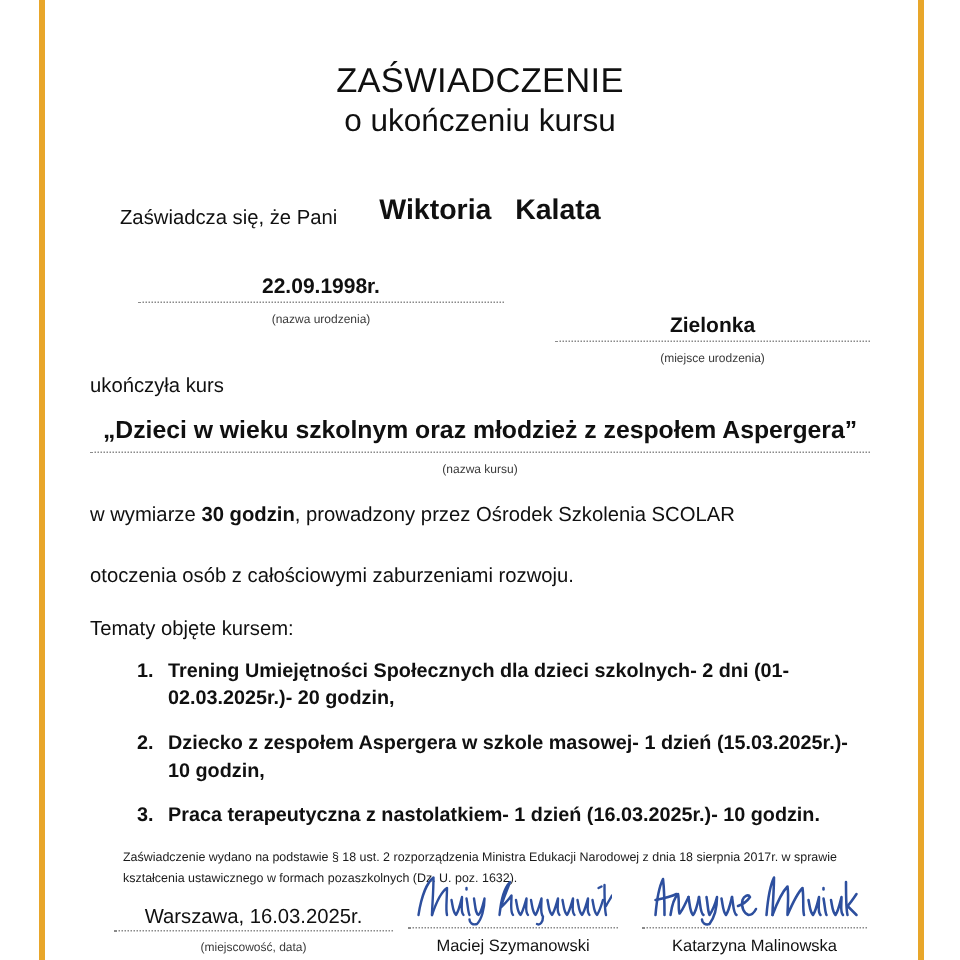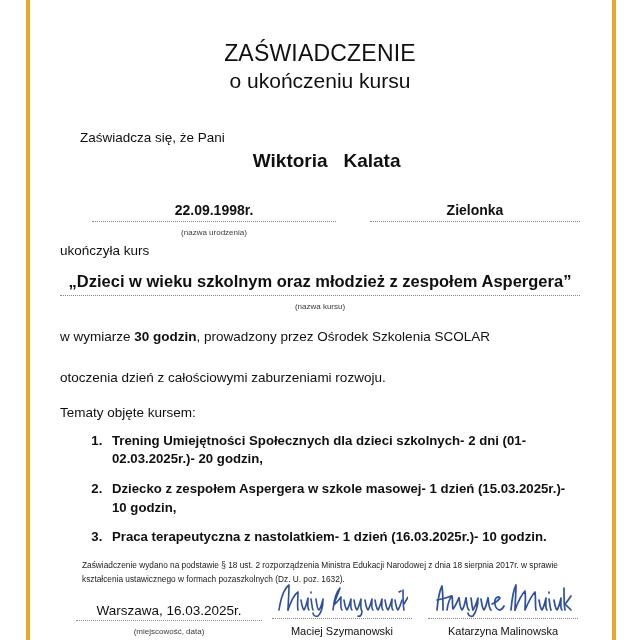--- a/index.html
+++ b/index.html
@@ -47,45 +47,44 @@
     line-height: 1.16;
   }
   .title-sub {
     font-size: 21px;
     line-height: 1.3;
   }
 
   
   .recipient-row {
     display: flex;
-    align-items: flex-start;
+    align-items: flex-end;
     margin-top: 36px;
     padding-left: 20px;
   }
   .recipient-intro {
     font-size: 13.5px;
   }
   .recipient-name {
     font-size: 19px;
     font-weight: bold;
     margin-left: 28px;
     white-space: pre;
-    margin-top: 20px;
   }
 
   
   .birth-row {
     display: flex;
     margin-top: 30px;
   }
   .birth-cell {
     text-align: center;
   }
   .birth-cell.date  { width: 244px; margin-left: 32px; }
-  .birth-cell.place { width: 210px; margin-left: 34px; }
+  .birth-cell.place { width: 210px; margin-left: 34px; margin-top: 26px; }
   .field-value {
     font-size: 14px;
     font-weight: bold;
     padding-bottom: 3px;
   }
   .dotline {
     border-bottom: 1px dotted #8a8a8a;
     height: 0;
   }
   .field-caption {
@@ -209,35 +208,36 @@
 
   <div class="birth-row">
     <div class="birth-cell date">
       <div class="field-value">22.09.1998r.</div>
       <div class="dotline"></div>
       <div class="field-caption">(nazwa urodzenia)</div>
     </div>
     <div class="birth-cell place">
       <div class="field-value">Zielonka</div>
       <div class="dotline"></div>
+      <div class="field-caption">(miejsce urodzenia)</div>
     </div>
   </div>
 
   <div class="completed-line">ukończyła kurs</div>
 
   <div class="course-block">
     <div class="course-name">„Dzieci w wieku szkolnym oraz młodzież z zespołem Aspergera”</div>
     <div class="dotline"></div>
     <div class="course-caption">(nazwa kursu)</div>
   </div>
 
   <div class="description">
     <span>w wymiarze </span><b>30 godzin</b><span>, prowadzony przez Ośrodek Szkolenia SCOLAR</span><br>
     <br>
-    <span>otoczenia dzień z całościowymi zaburzeniami rozwoju.</span>
+    <span>otoczenia osób z całościowymi zaburzeniami rozwoju.</span>
   </div>
 
   <div class="topics-intro">Tematy objęte kursem:</div>
 
   <ol class="topics">
     <li>Trening Umiejętności Społecznych dla dzieci szkolnych- 2 dni (01-02.03.2025r.)- 20 godzin,</li>
     <li>Dziecko z zespołem Aspergera w szkole masowej- 1 dzień (15.03.2025r.)- 10 godzin,</li>
     <li>Praca terapeutyczna z nastolatkiem- 1 dzień (16.03.2025r.)- 10 godzin.</li>
   </ol>
 

